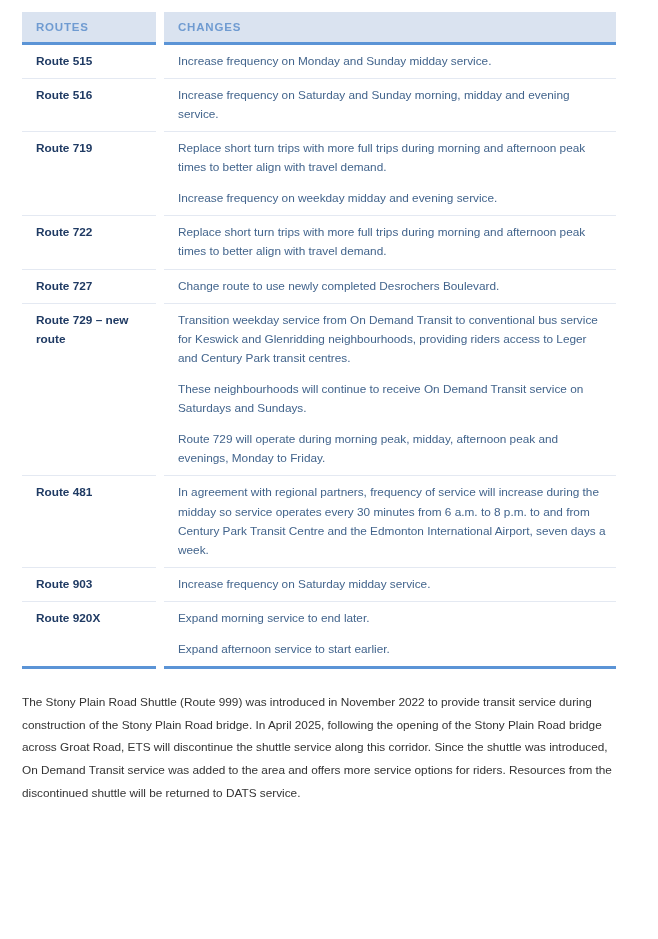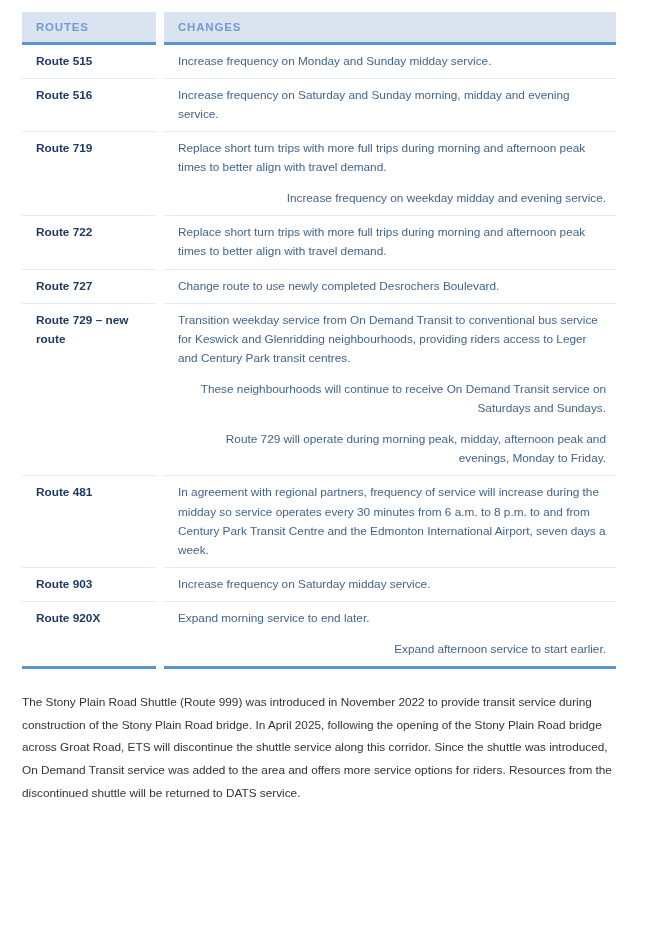--- a/index.html
+++ b/index.html
@@ -66,21 +66,21 @@
     color: #42648c;
     font-size: 11.8px;
     padding-right: 10px;
   }
 
   .routes-table tbody tr:last-child td {
     border-bottom: 3px solid #5b94d6;
   }
 
   .change-para { margin: 0; }
-  .change-para + .change-para { margin-top: 12px; text-align: right; }
+  .change-para + .change-para { margin-top: 12px; }
 
   .route-label { display: block; }
 
   
   .footnote {
     margin: 22px 0 0 0;
     width: 600px;
     color: #333333;
     font-size: 11.8px;
     line-height: 1.92;

